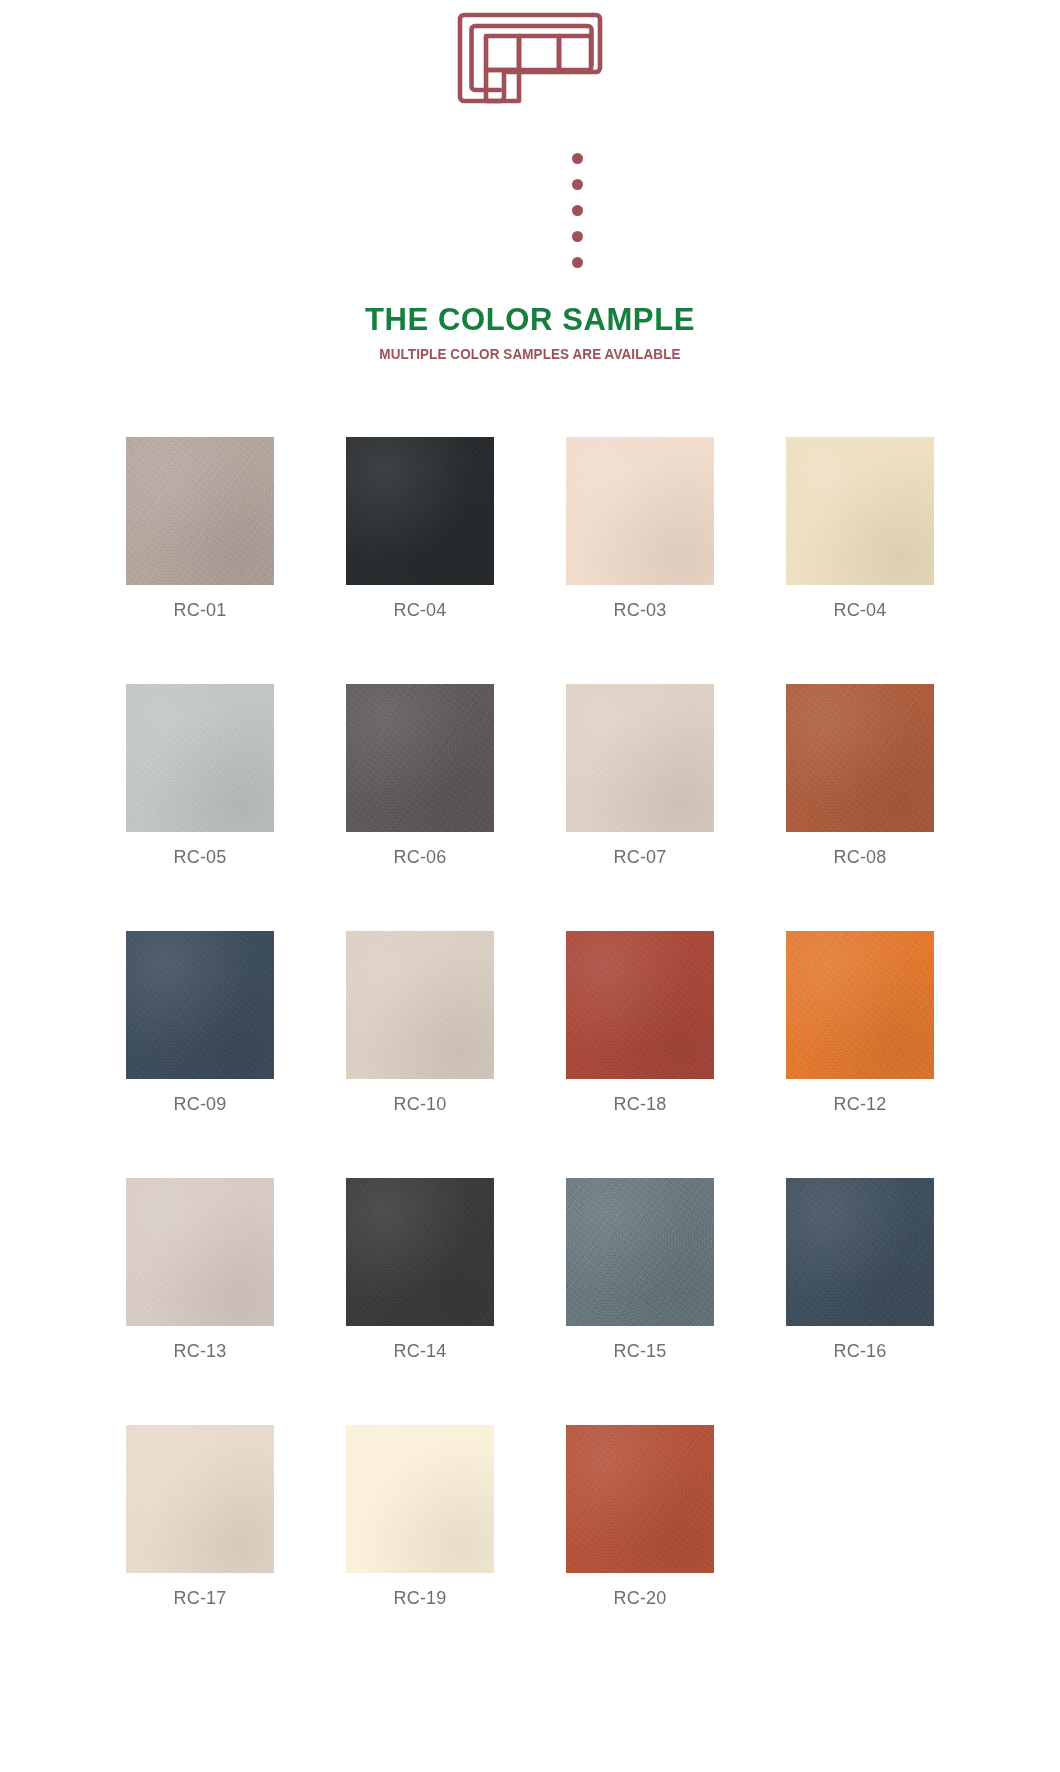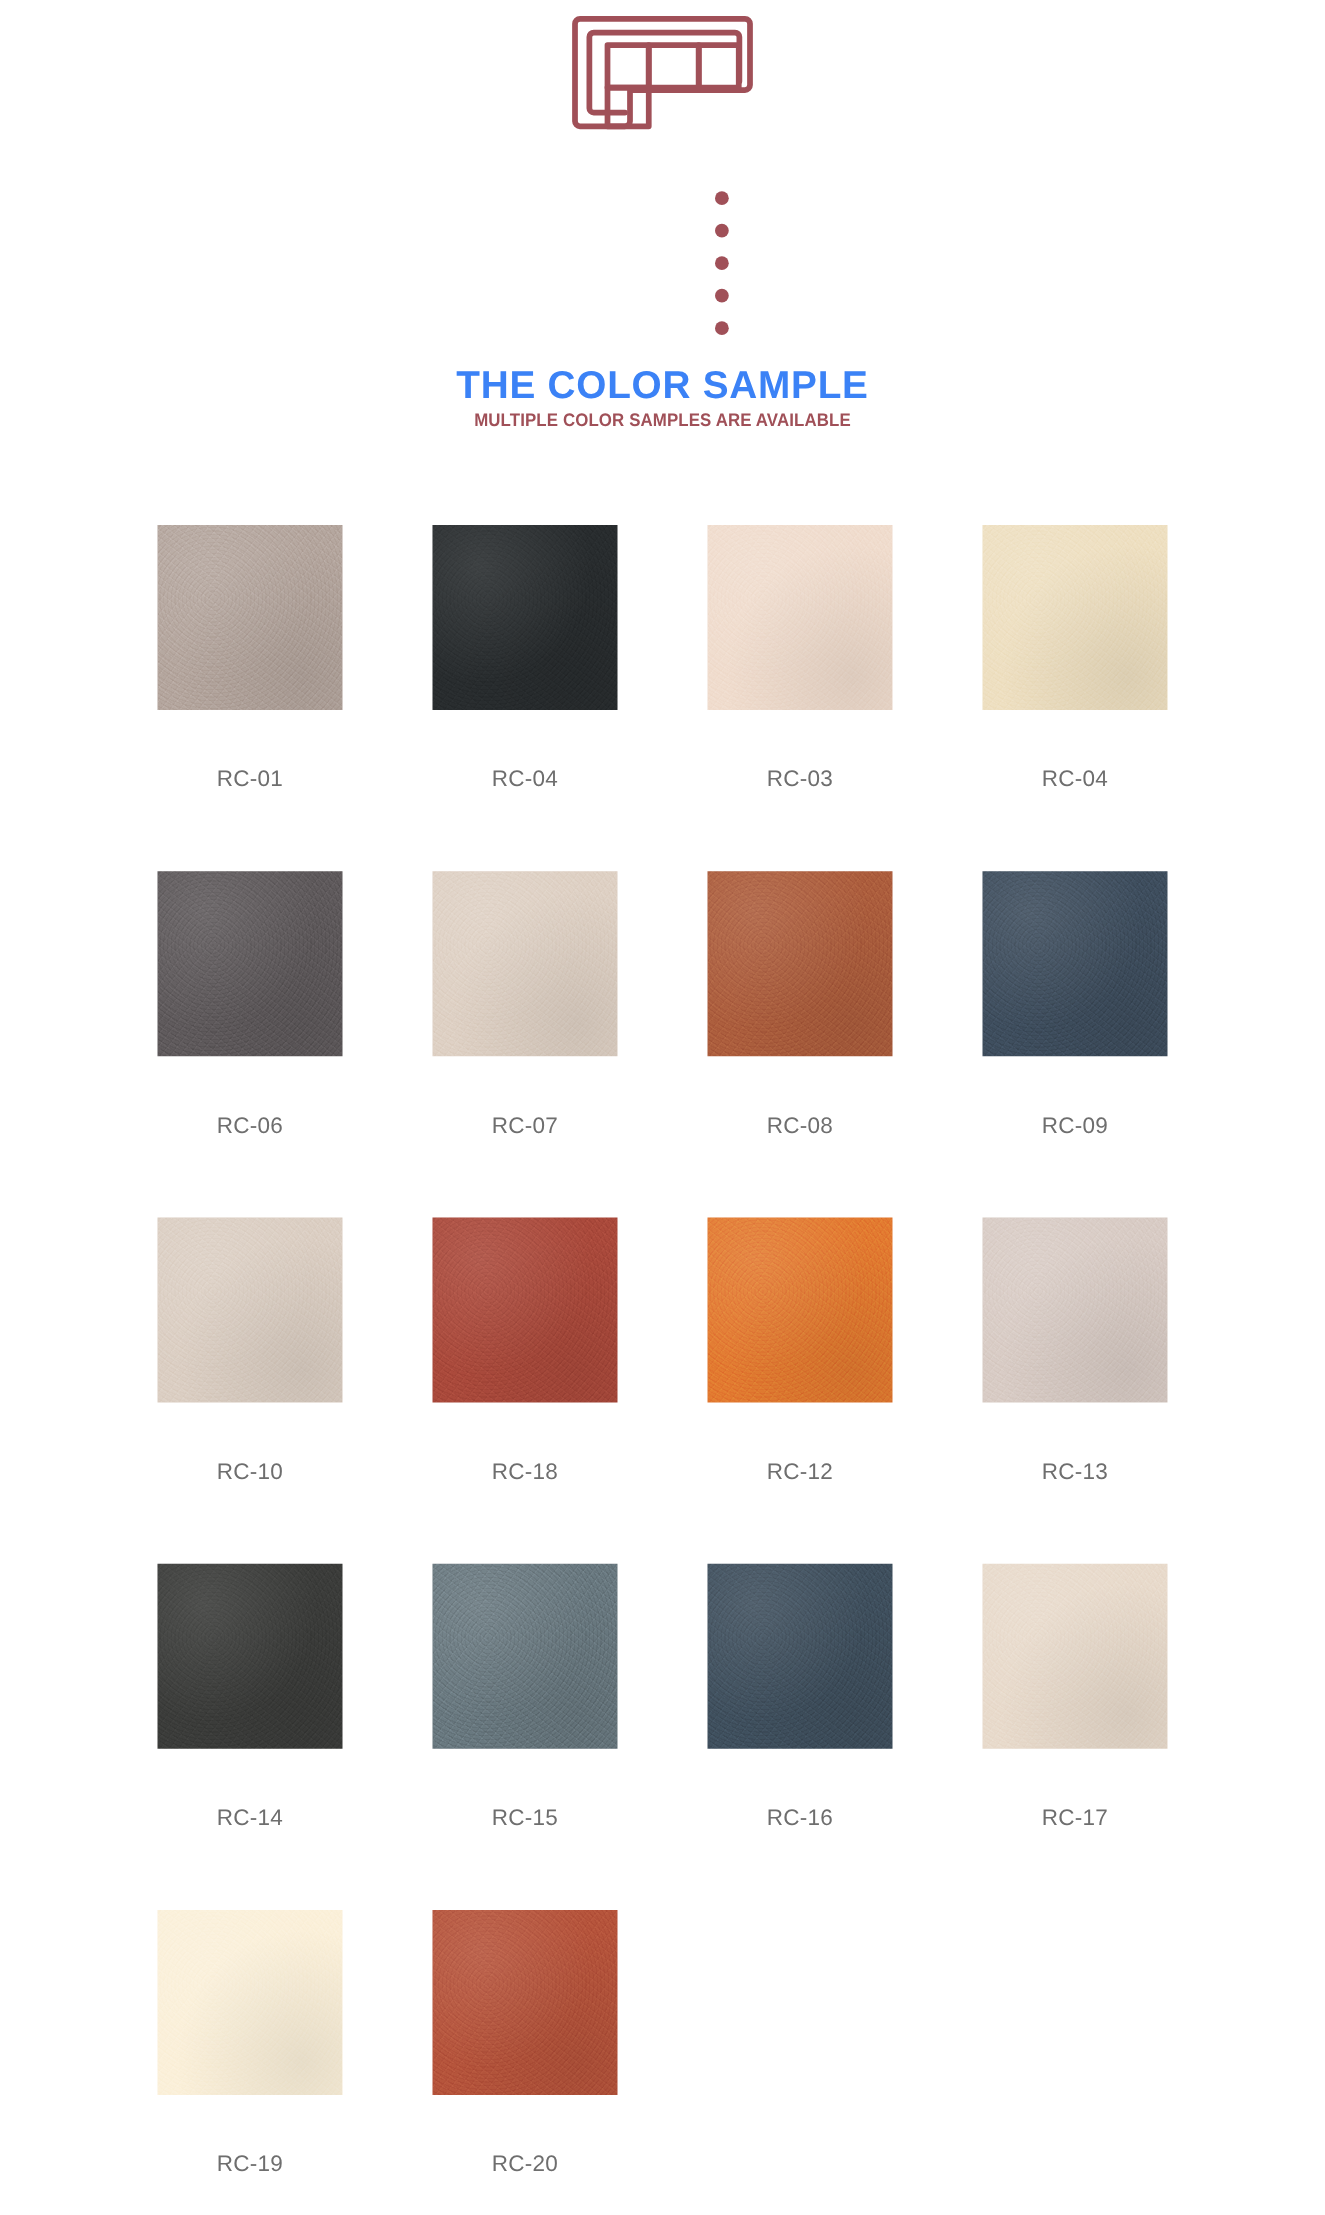--- a/index.html
+++ b/index.html
@@ -48,23 +48,23 @@
 
   .title-block {
     margin-top: 24px;
     text-align: center;
   }
   .main-title {
     font-family: "Liberation Sans", sans-serif;
     font-size: 31px;
     font-weight: 700;
     letter-spacing: 0.6px;
-    color: #3b82f6;
+    color: #15803d;
     line-height: 1;
-    margin: 0;
+    margin: 12px;
     white-space: nowrap;
   }
   .sub-title {
     font-family: "Liberation Sans", sans-serif;
     font-size: 14.5px;
     font-weight: 700;
     letter-spacing: 0.1px;
     color: #a05058;
     line-height: 1;
     margin: 7px 0 0 0;
@@ -81,21 +81,20 @@
     grid-template-columns: repeat(4, 148px);
     justify-content: space-between;
     row-gap: 65px;
   }
 
   .swatch-cell {
     display: flex;
     flex-direction: column;
     align-items: center;
     width: 148px;
-    gap: 30px;
   }
 
   .swatch-chip {
     width: 148px;
     height: 148px;
     position: relative;
     overflow: hidden;
   }
 
   
@@ -183,20 +182,24 @@
   <div class="swatch-cell">
     <div class="swatch-chip" style="background-color: rgb(240, 220, 205);"></div>
     <div class="swatch-label">RC-03</div>
   </div>
   <div class="swatch-cell">
     <div class="swatch-chip" style="background-color: rgb(238, 223, 192);"></div>
     <div class="swatch-label">RC-04</div>
   </div>
 
   <div class="swatch-cell">
+    <div class="swatch-chip" style="background-color: rgb(191, 196, 196);"></div>
+    <div class="swatch-label">RC-05</div>
+  </div>
+  <div class="swatch-cell">
     <div class="swatch-chip" style="background-color: rgb(93, 88, 90);"></div>
     <div class="swatch-label">RC-06</div>
   </div>
   <div class="swatch-cell">
     <div class="swatch-chip" style="background-color: rgb(222, 208, 195);"></div>
     <div class="swatch-label">RC-07</div>
   </div>
   <div class="swatch-cell">
     <div class="swatch-chip" style="background-color: rgb(171, 92, 60);"></div>
     <div class="swatch-label">RC-08</div>

